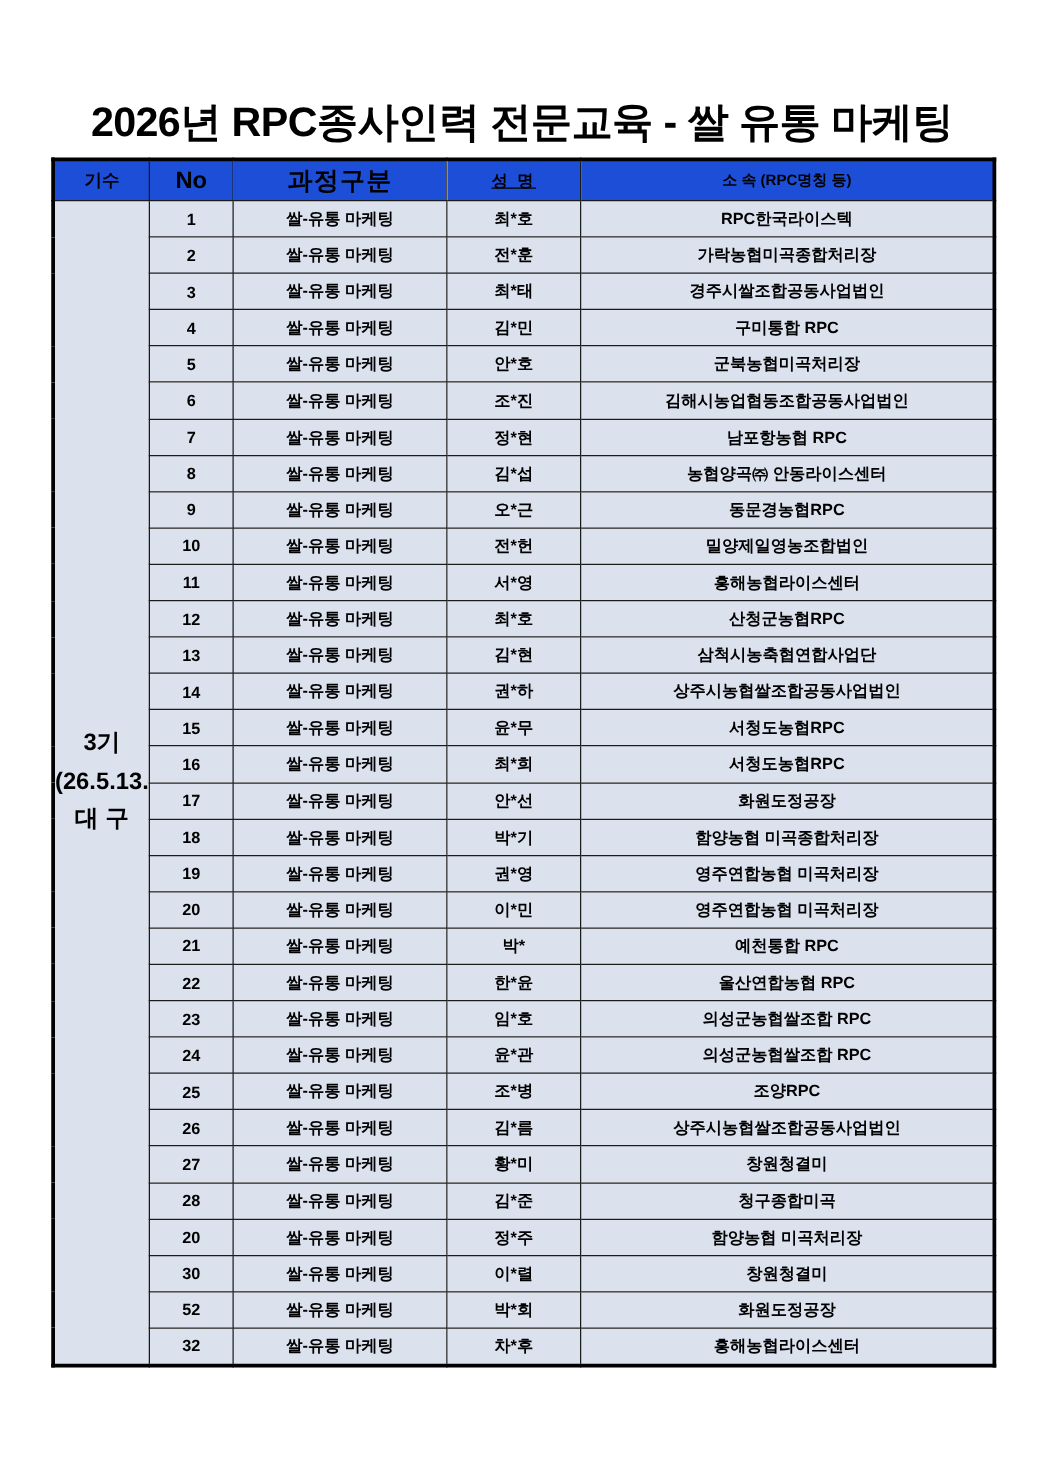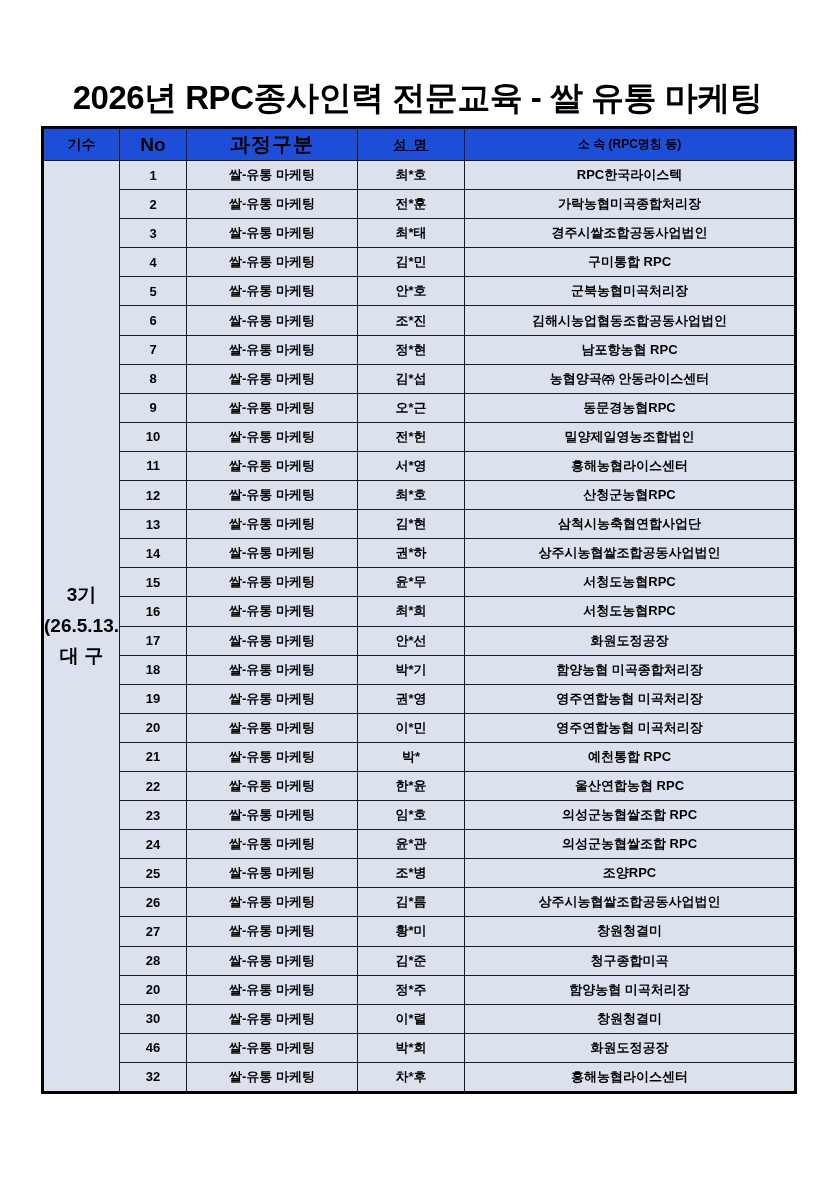--- a/index.html
+++ b/index.html
@@ -274,21 +274,21 @@
     <td class="c-name">정*주</td>
     <td class="c-org">함양농협 미곡처리장</td>
   </tr>
         <tr>
     <td class="c-no">30</td>
     <td class="c-course">쌀-유통 마케팅</td>
     <td class="c-name">이*렬</td>
     <td class="c-org">창원청결미</td>
   </tr>
         <tr>
-    <td class="c-no">46</td>
+    <td class="c-no">52</td>
     <td class="c-course">쌀-유통 마케팅</td>
     <td class="c-name">박*회</td>
     <td class="c-org">화원도정공장</td>
   </tr>
         <tr>
     <td class="c-no">32</td>
     <td class="c-course">쌀-유통 마케팅</td>
     <td class="c-name">차*후</td>
     <td class="c-org">흥해농협라이스센터</td>
   </tr>

